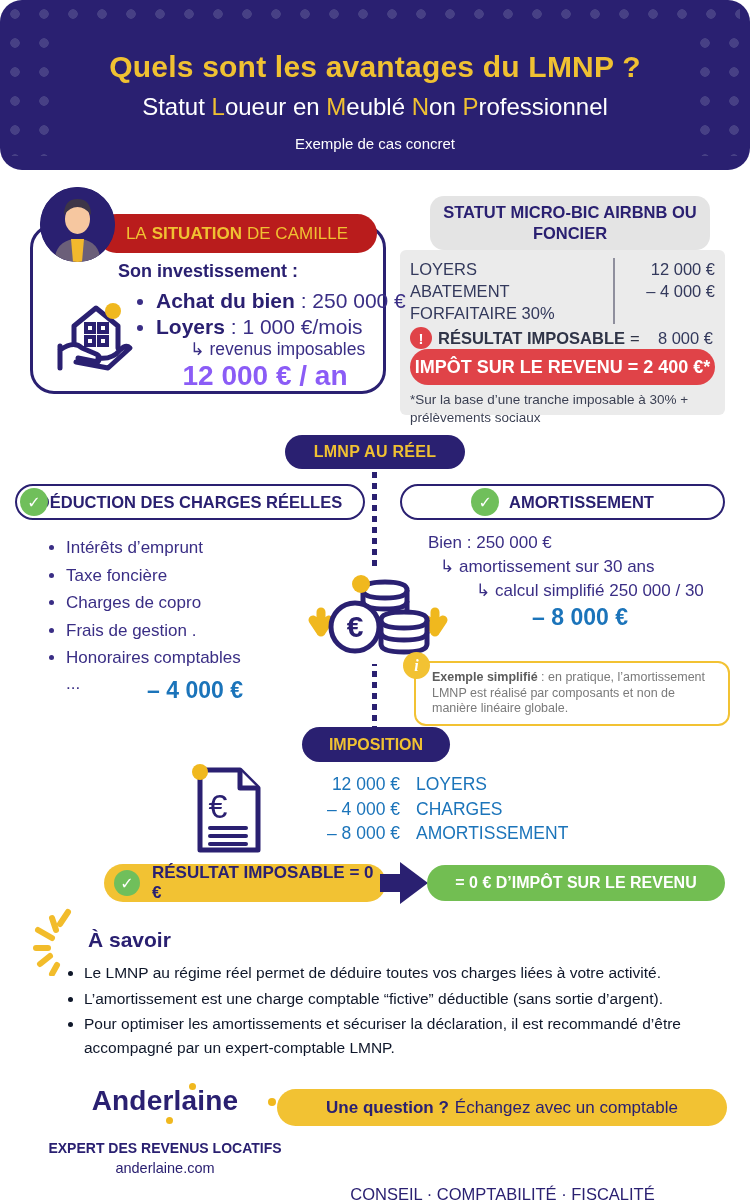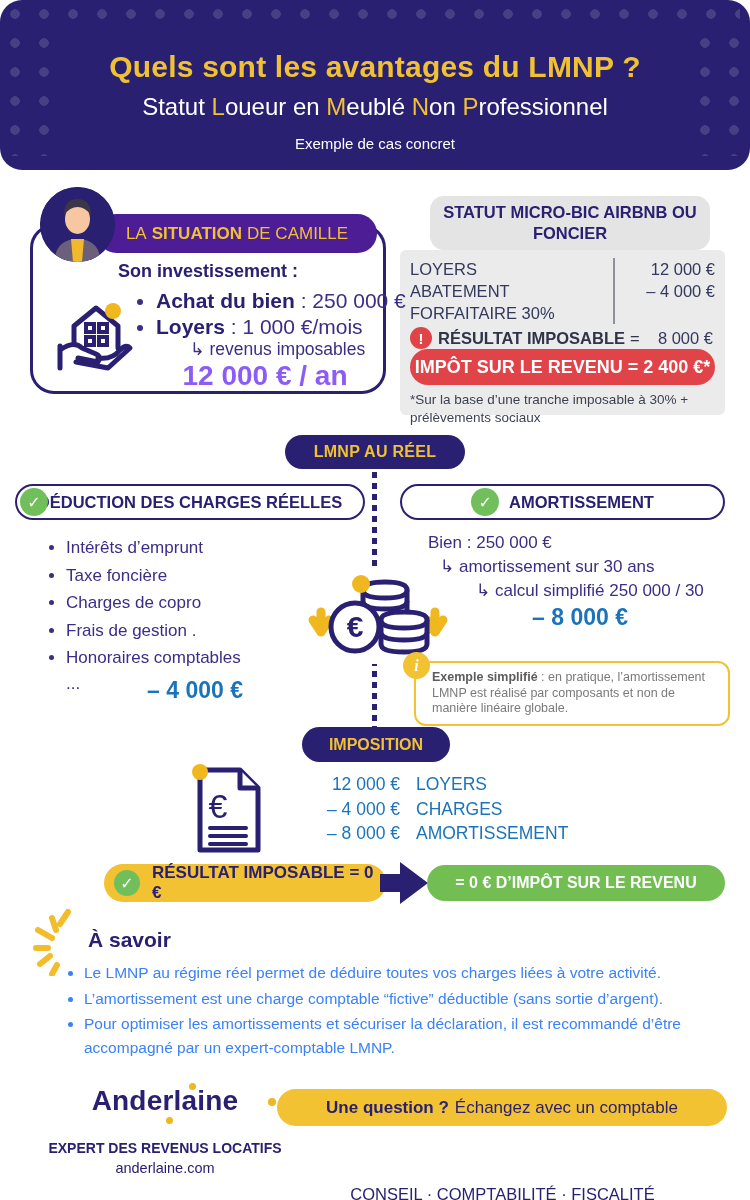--- a/index.html
+++ b/index.html
@@ -22,21 +22,21 @@
   .hero-title { margin-top:50px; font-size:30px; font-weight:800; color:#f0c132; letter-spacing:.2px; }
   .hero-sub { margin-top:9px; font-size:24px; color:#ffffff; font-weight:500; }
   .hero-sub .hl { color:#f0c132; }
   .hero-tag { margin-top:14px; font-size:15px; color:#ffffff; }
 
   
   .sit-card { left:30px; top:224px; width:356px; height:170px; background:#fff;
     border:3px solid #2a2071; border-radius:24px; }
   .avatar { left:40px; top:187px; width:75px; height:75px; border-radius:50%;
     background:#2a2071; overflow:hidden; z-index:3; }
-  .sit-pill { left:97px; top:214px; width:280px; height:39px; background:#4c1d95;
+  .sit-pill { left:97px; top:214px; width:280px; height:39px; background:#b91c1c;
     border-radius:20px; z-index:2; display:flex; align-items:center; justify-content:center;
     color:#f0c132; font-size:17px; }
   .sit-pill b { margin:0 5px; font-weight:800; }
   .invest-title { left:118px; top:261px; font-size:18px; font-weight:800; color:#2a2071; z-index:2;}
   .invest-list { left:140px; top:288px; z-index:2; font-size:21px; color:#3a2e85; }
   .invest-list li { margin-left:16px; line-height:26px; }
   .invest-list b { font-weight:800; color:#2a2071; }
   .invest-sub { left:190px; top:339px; font-size:17.5px; color:#3a2e85; z-index:2;}
   .invest-annual { left:150px; top:360px; width:230px; text-align:center;
     font-size:28px; font-weight:800; color:#8b5cf6; z-index:2;}
@@ -124,21 +124,21 @@
     font-size:17px; font-weight:800; color:#2a2071; }
   .res-left .check { width:26px; height:26px; margin-right:12px; }
   .res-arrow { left:380px; top:858px; }
   .res-right { left:427px; top:865px; width:298px; height:36px; background:#72be52;
     border-radius:19px; display:flex; align-items:center; justify-content:center;
     color:#fff; font-weight:800; font-size:16px; }
 
   
   .burst { left:30px; top:908px; }
   .advice-title { left:88px; top:928px; font-size:21px; font-weight:800; color:#2a2071; }
-  .advice-list { left:66px; top:961px; width:655px; font-size:15.5px; line-height:23.5px; color:#3b82f6; }
+  .advice-list { left:66px; top:961px; width:655px; font-size:15.5px; line-height:23.5px; color:#0f172a; }
   .advice-list li { margin-left:18px; margin-bottom:2px; }
 
   
   .brand { left:70px; top:1085px; width:190px; text-align:center;
     font-size:28px; font-weight:800; color:#2a2071; letter-spacing:.2px; }
   .brand-dot { position:absolute; border-radius:50%; background:#f0b81e; }
   .bd1 { width:8px; height:8px; right:-16px; top:13px; }
   .bd2 { width:7px; height:7px; left:96px; bottom:-7px; }
   .bd3 { width:7px; height:7px; left:119px; top:-2px; }
   .brand-tag { left:35px; top:1140px; width:260px; text-align:center;

